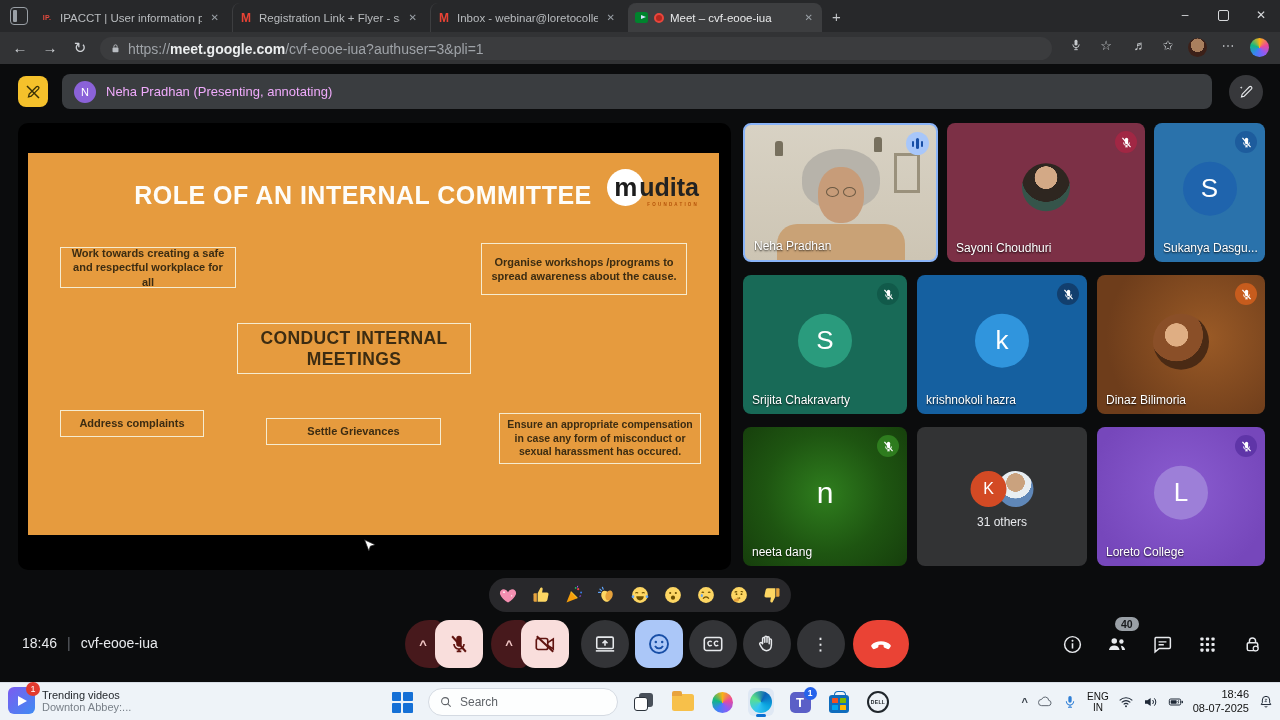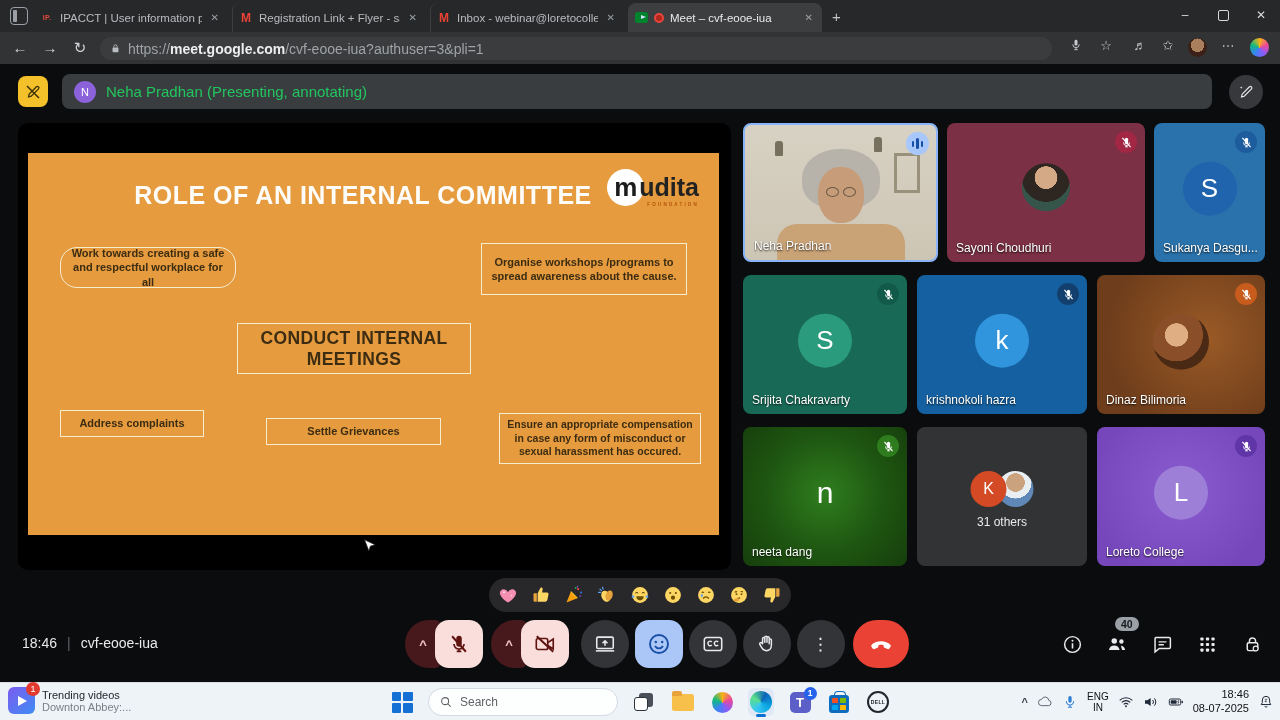--- a/index.html
+++ b/index.html
@@ -43,21 +43,21 @@
              background:conic-gradient(#f8b117,#ec4899,#8b5cf6,#3b82f6,#10b981,#f8b117); }
 
   
   .meetbg { position:absolute; left:0; top:64px; width:1280px; height:618px; background:#0b0c0d; }
   .anno-btn { position:absolute; left:18px; top:76px; width:30px; height:31px; background:#f5c12b; border-radius:8px;
               display:flex; align-items:center; justify-content:center; }
   .hdr-pill { position:absolute; left:62px; top:74px; width:1150px; height:35px; background:#3a3d40; border-radius:8px;
               display:flex; align-items:center; padding:0 12px; gap:10px; }
   .hdr-avatar { width:22px; height:22px; border-radius:50%; background:#8b62d9; color:#fff; font-size:11px;
                 display:flex; align-items:center; justify-content:center; }
-  .hdr-label { color:#22c55e; font-size:15px; }
+  .hdr-label { color:#f0abfc; font-size:13px; }
   .pen-btn { position:absolute; left:1229px; top:75px; width:34px; height:34px; border-radius:50%; background:#37383b;
              display:flex; align-items:center; justify-content:center; }
 
   .stage { position:absolute; left:18px; top:123px; width:713px; height:447px; background:#000; border-radius:10px; }
   .slide { position:absolute; left:28px; top:153px; width:691px; height:382px; background:#e69b3e; }
   .slide-title { position:absolute; left:90px; top:28px; width:490px; text-align:center; color:#fefdf9;
                  font-size:25px; font-weight:bold; letter-spacing:.5px; }
   .logo { position:absolute; right:20px; top:16px; display:flex; align-items:flex-start; }
   .logo-m { width:37px; height:37px; background:#fff; border-radius:50%; color:#1c1c1c; font-weight:bold;
             font-size:26px; display:flex; align-items:center; justify-content:center; }
@@ -383,21 +383,21 @@
   </div>
 
   <div class="stage"></div>
   <div class="slide">
     <div class="slide-title">ROLE OF AN INTERNAL COMMITTEE</div>
     <div class="logo">
       <span class="logo-m">m</span>
       <span class="logo-rest">udita</span>
       <span class="logo-sub">FOUNDATION</span>
     </div>
-    <div class="sbox" style="left:32px; top:94px; width:176px; height:41px;border-radius:17px;">Work towards creating a safe and respectful workplace for all</div>
+    <div class="sbox" style="left:32px; top:94px; width:176px; height:41px;">Work towards creating a safe and respectful workplace for all</div>
     <div class="sbox" style="left:453px; top:90px; width:206px; height:52px;">Organise workshops /programs to spread awareness about the cause.</div>
     <div class="sbox big" style="left:209px; top:170px; width:234px; height:51px;">CONDUCT INTERNAL MEETINGS</div>
     <div class="sbox" style="left:32px; top:257px; width:144px; height:27px;">Address complaints</div>
     <div class="sbox" style="left:238px; top:265px; width:175px; height:27px;">Settle Grievances</div>
     <div class="sbox" style="left:471px; top:260px; width:202px; height:51px; font-size:10.5px;">Ensure an appropriate compensation in case any form of misconduct or sexual harassment has occured.</div>
   </div>
   <svg class="cursor">
       <use href="#ic-cursor"></use>
     </svg>
 

